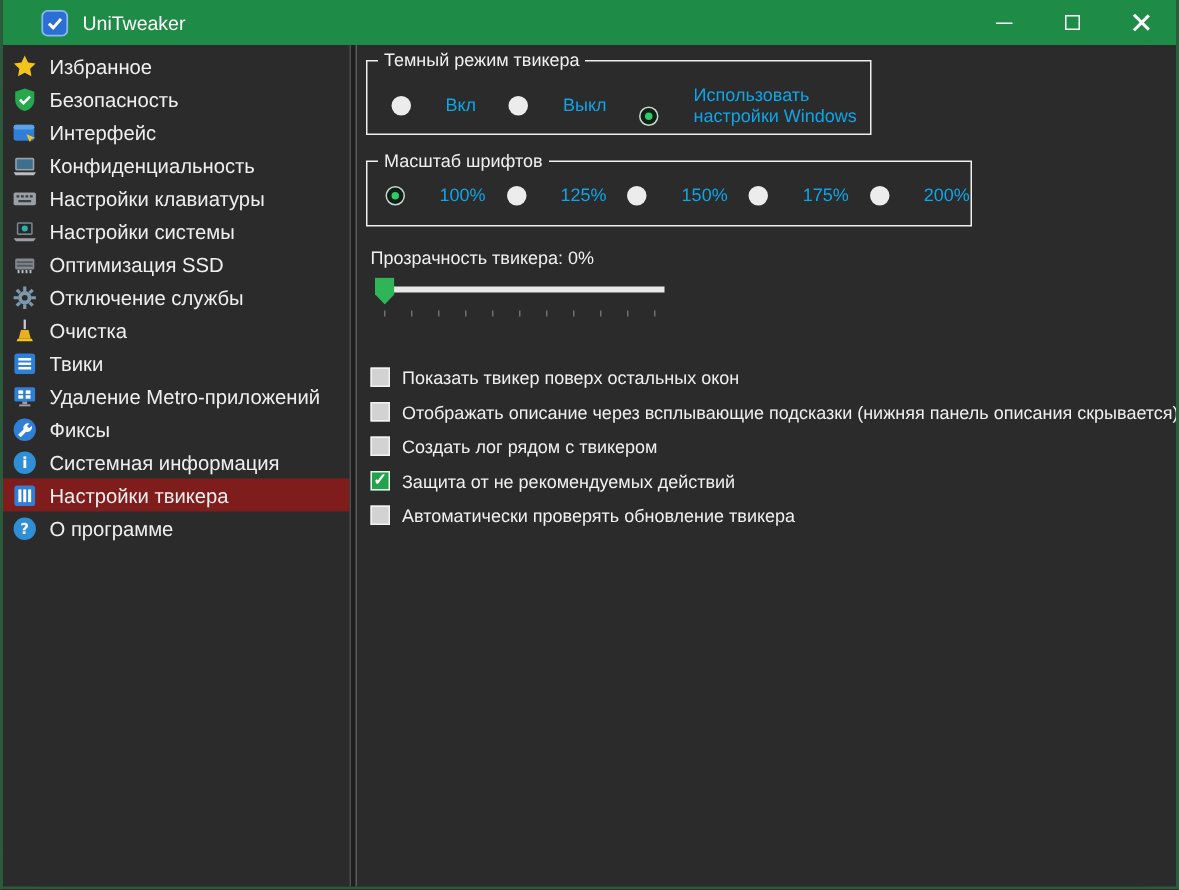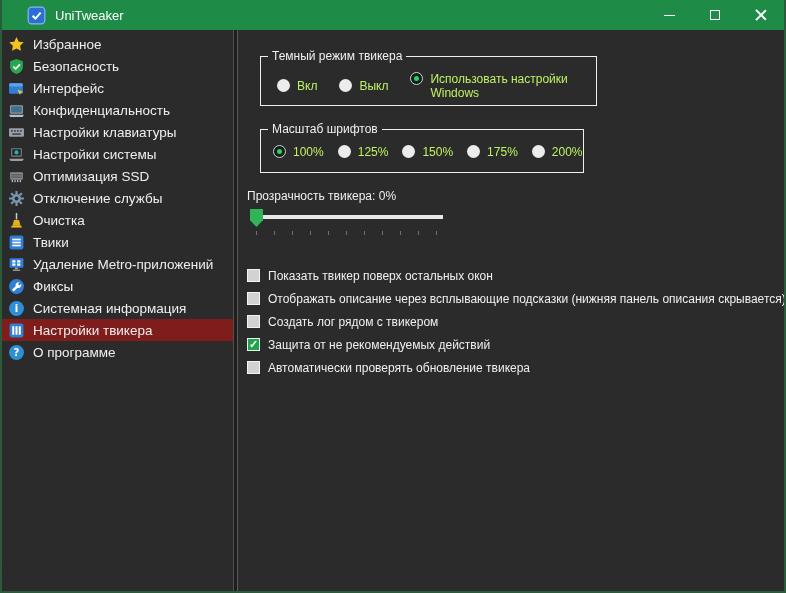--- a/index.html
+++ b/index.html
@@ -45,28 +45,28 @@
     color: #efefef; font-size: 13.5px; white-space: nowrap; cursor: default;
   }
   .sb-item.selected { background: #7f1d1d; }
   .sb-icon { width: 17px; height: 17px; flex: 0 0 17px; }
   .sb-icon svg { width: 100%; height: 100%; display: block; }
 
   .divider { width: 5px; flex: 0 0 5px; background: #1e1e1e; border-left: 1px solid #505050; border-right: 1px solid #5a5a5a; }
 
   .content { flex: 1; padding: 3px 0 0 6px; background: #2b2b2b; color: #f0f0f0; }
 
-  fieldset { border: 1px solid #efefef; margin: 16px; padding: 0; background: transparent; }
+  fieldset { border: 1px solid #efefef; margin: 0; padding: 0; background: transparent; }
   legend { font-size: 12px; color: #f0f0f0; margin-left: 7px; padding: 0 4px; }
   .gb-dark { width: 337px; height: 57px; }
   .gb-scale { width: 306px; height: 51px; margin-top: 10px; }
 
   .radio-row { display: flex; align-items: center; padding: 9px 0 0 16px; gap: 22px; }
   .gb-scale .radio-row { padding-left: 12px; gap: 14px; }
-  .radio-opt { display: flex; align-items: flex-start; gap: 7px; font-size: 12px; color: #bef264; cursor: default; }
+  .radio-opt { display: flex; align-items: flex-end; gap: 23px; font-size: 12px; color: #0ea5e9; cursor: default; }
   .radio { width: 13px; height: 13px; border-radius: 50%; background: #ececec; flex: 0 0 13px; }
   .radio.checked { background: #10201６; background: #102016; border: 1px solid #c9d6cd; position: relative; }
   .radio.checked::after { content: ''; position: absolute; left: 3px; top: 3px; width: 5px; height: 5px; border-radius: 50%; background: #2fcb66; }
 
   .trans-label { font-size: 12px; margin: 14px 0 0 3px; }
 
   .slider { position: relative; width: 195px; height: 28px; margin: 6px 0 0 6px; }
   .slider-track { position: absolute; left: 5px; right: 2px; top: 6px; height: 4px; background: #e8e8e8; }
   .slider-thumb {
     position: absolute; left: 0; top: 0; width: 13px; height: 18px;

